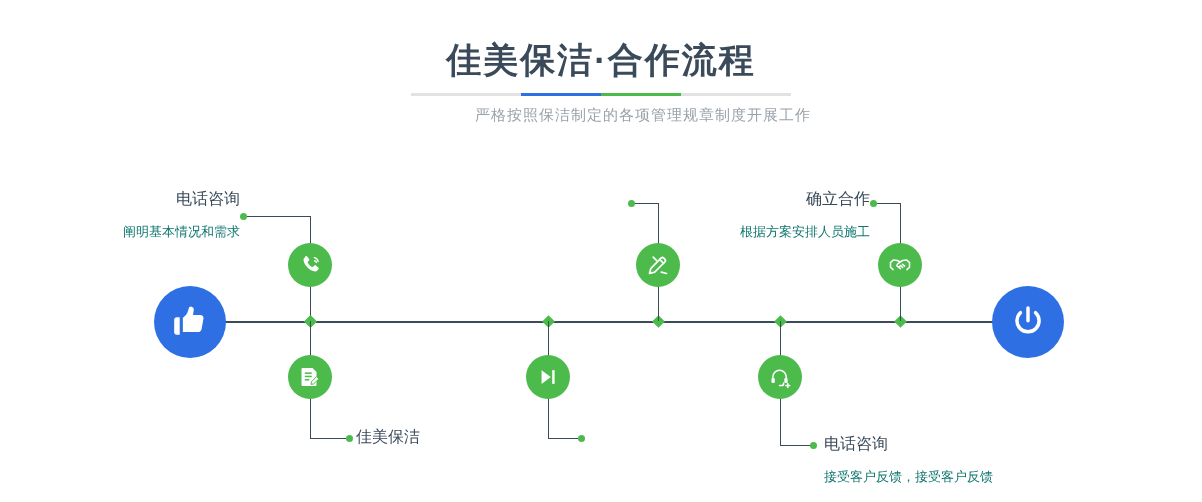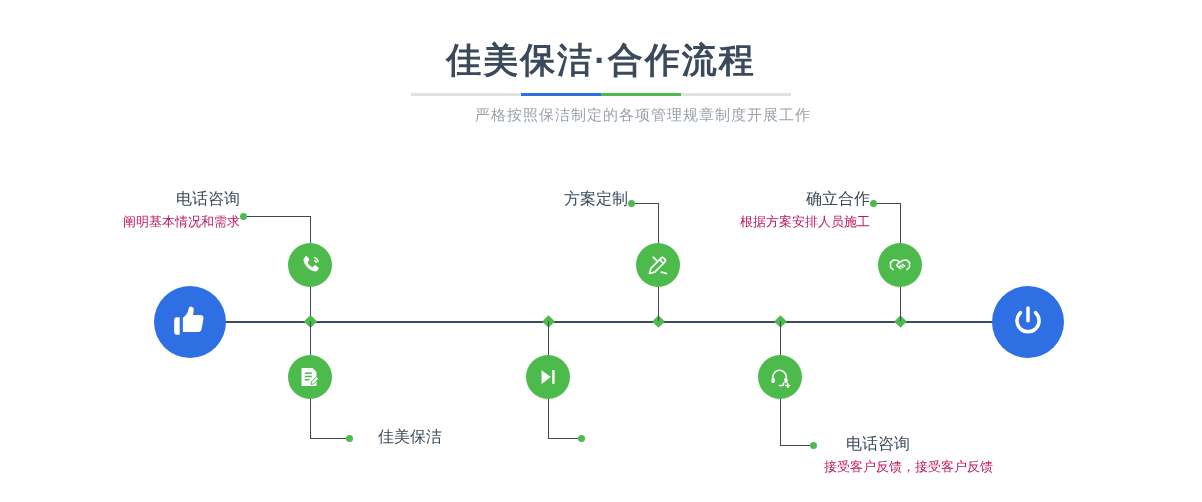--- a/index.html
+++ b/index.html
@@ -122,27 +122,26 @@
   .stub-h { height: 1px; }
 
   .lbl {
     position: absolute;
     white-space: nowrap;
   }
   .lbl .t {
     font-size: 16px;
     color: #3a4a5a;
     line-height: 20px;
-    margin-left: 22px;
   }
   .lbl .d {
     font-size: 13px;
-    color: #be185d;
+    color: #0f766e;
     line-height: 20px;
-    margin-top: 3px;
+    margin-top: 13px;
   }
   .lbl.up { text-align: right; }
   .lbl.down { text-align: left; }
 
   .tipdot {
     position: absolute;
     width: 7px;
     height: 7px;
     border-radius: 50%;
     background: #4cbb4c;
@@ -216,21 +215,20 @@
       </svg>
     </span>
   </div>
 
   <div class="node-dot" style="left:544px;"></div>
   <div class="node-dot" style="left:654px;"></div>
   <div class="connector stub-v" style="left:658px; top:203px; height:118px;"></div>
   <div class="connector stub-h" style="left:632px; top:203px; width:26px;"></div>
   <div class="tipdot" style="left:628px; top:200px;"></div>
   <div class="lbl up" style="left:380px; top:189px; width:248px;">
-    <div class="t">方案定制</div>
   </div>
   <div class="circle" style="left:636px; top:243px;">
     <span>
       <svg width="24" height="24" viewBox="0 0 24 24" fill="none" stroke="#ffffff" stroke-width="1.7" stroke-linecap="round" stroke-linejoin="round">
         <path d="M3.5 20.5l5.2-1.4 10.1-10.1a2 2 0 0 0 0-2.8l-1-1a2 2 0 0 0-2.8 0L4.9 15.3 3.5 20.5z"></path>
         <path d="M13.6 6.4l4 4"></path>
         <path d="M20.5 20.5l-5.2-1.4"></path>
         <path d="M7.2 4.2l3.2 3.2"></path>
       </svg>
     </span>

